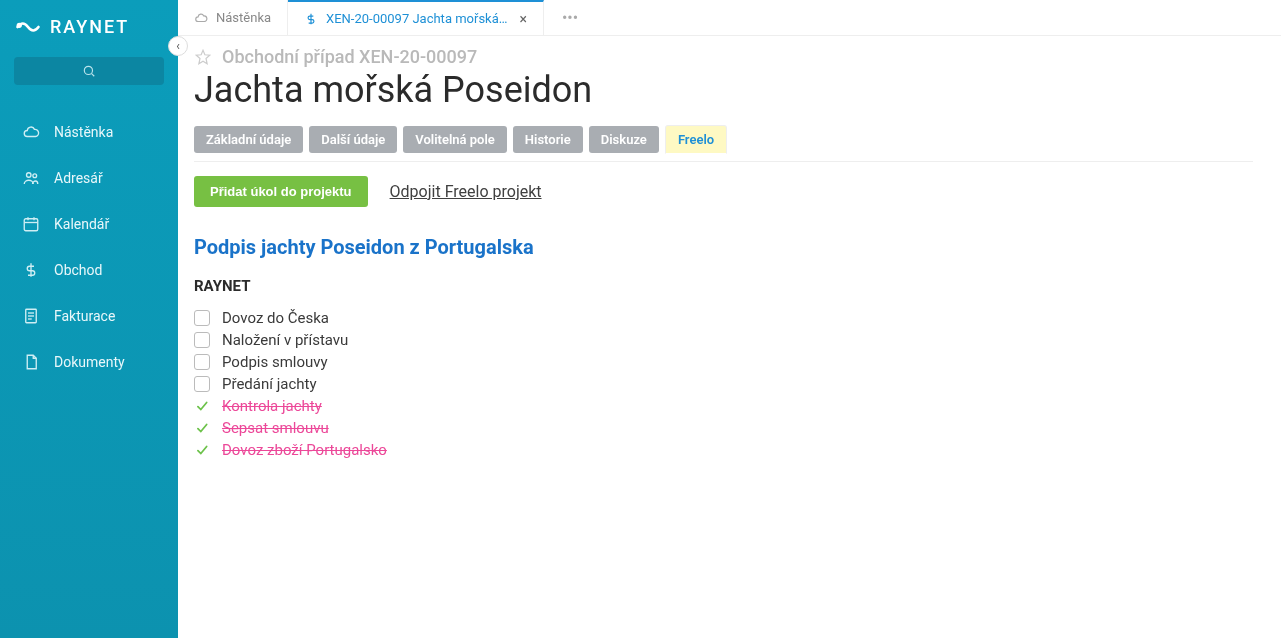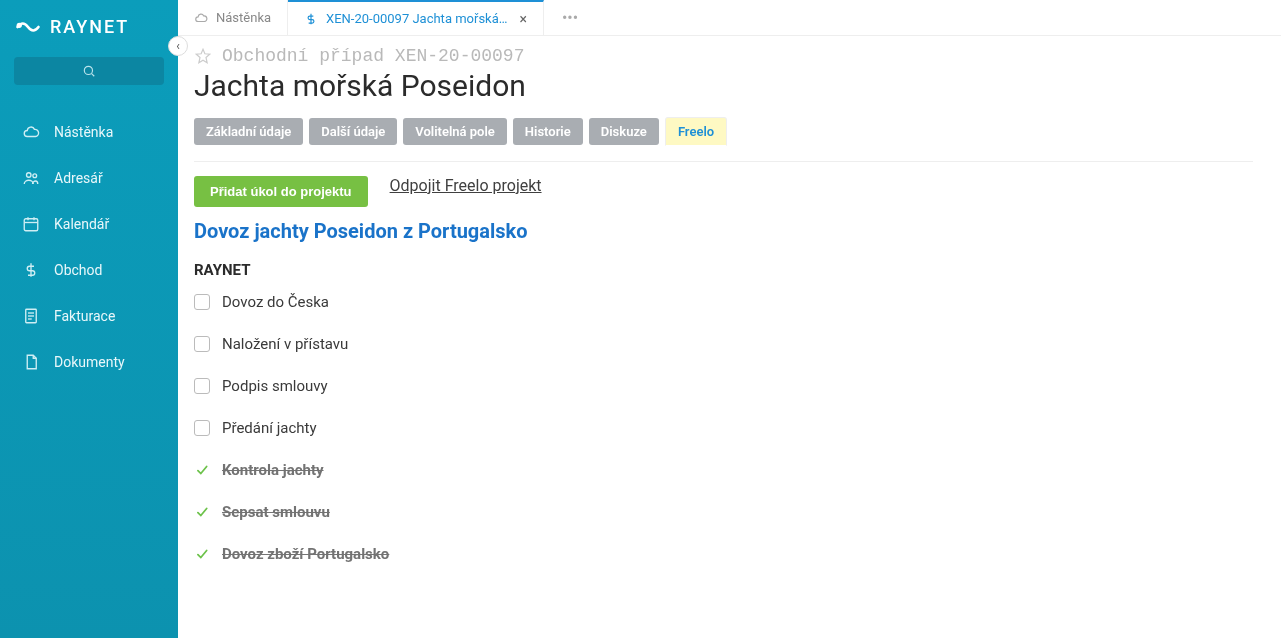--- a/index.html
+++ b/index.html
@@ -127,37 +127,36 @@
       flex: 1;
       overflow: auto;
     }
 
     .breadcrumb-row {
       display: flex;
       align-items: center;
       gap: 10px;
       color: #aaa;
       margin-bottom: 2px;
-      font-family: Liberation Mono, monospace;
     }
     .breadcrumb-row .star { color: #ccc; }
     .breadcrumb-text { font-size: 18px; font-weight: 500; color:#b9b9b9; }
 
     .page-title {
-      font-size: 30px;
+      font-size: 36px;
       font-weight: 400;
       color: #2b2b2b;
       margin-bottom: 14px;
     }
 
     .pillbar {
       display: flex;
       gap: 6px;
       border-bottom: 1px solid #eee;
-      padding-bottom: 16px;
+      padding-bottom: 8px;
       margin-bottom: 14px;
       align-items: center;
     }
     .pill {
       background: #a9adb2;
       color: #fff;
       font-size: 13px;
       font-weight: 600;
       padding: 6px 12px;
       border-radius: 3px;
@@ -167,22 +166,23 @@
       background: #fef9c3;
       color: #1e90d6;
       border: 1px solid #eee;
       border-bottom: 1px solid #fff;
       margin-bottom: -1px;
       border-radius: 3px 3px 0 0;
     }
 
     .actions-row {
       display: flex;
+      align-items: center;
       gap: 22px;
-      margin-bottom: 12px;
+      margin-bottom: 28px;
     }
     .btn-primary {
       background: #77c043;
       color: #fff;
       font-size: 13px;
       font-weight: 600;
       padding: 8px 16px;
       border: none;
       border-radius: 3px;
       cursor: pointer;
@@ -200,39 +200,38 @@
       font-weight: 700;
       margin-bottom: 18px;
     }
     .section-subtitle {
       font-size: 15px;
       font-weight: 700;
       color: #2b2b2b;
       margin-bottom: 14px;
     }
 
-    .task-list { display: flex; flex-direction: column; gap: 24px; }
+    .task-list { display: flex; flex-direction: column; gap: 4px; }
     .task {
       display: flex;
       align-items: center;
       gap: 12px;
       font-size: 15px;
       color: #3a3a3a;
     }
     .task .box {
       width: 16px; height: 16px;
       border: 1.5px solid #bbb;
       border-radius: 3px;
       flex-shrink: 0;
       display:inline-block;
     }
     .task.done .label {
-      color: #737373;
+      color: #ec4899;
       text-decoration: line-through;
-      font-weight: bold;
     }
     .task .check {
       width: 16px; height:16px;
       display:flex; align-items:center; justify-content:center;
       flex-shrink:0;
     }
     .task .check svg { stroke:#6cc24a; }
   </style>
 </head>
 <body>
@@ -344,21 +343,21 @@
       <div class="pill">Historie</div>
       <div class="pill">Diskuze</div>
       <div class="pill active">Freelo</div>
     </div>
 
     <div class="actions-row">
       <button class="btn-primary">Přidat úkol do projektu</button>
       <a class="link-action">Odpojit Freelo projekt</a>
     </div>
 
-    <h2 class="section-title">Dovoz jachty Poseidon z Portugalsko</h2>
+    <h2 class="section-title">Podpis jachty Poseidon z Portugalska</h2>
     <h3 class="section-subtitle">RAYNET</h3>
 
     <div class="task-list">
       <div class="task">
         <span class="box"></span>
         <span class="label">Dovoz do Česka</span>
       </div>
       <div class="task">
         <span class="box"></span>
         <span class="label">Naložení v přístavu</span>

